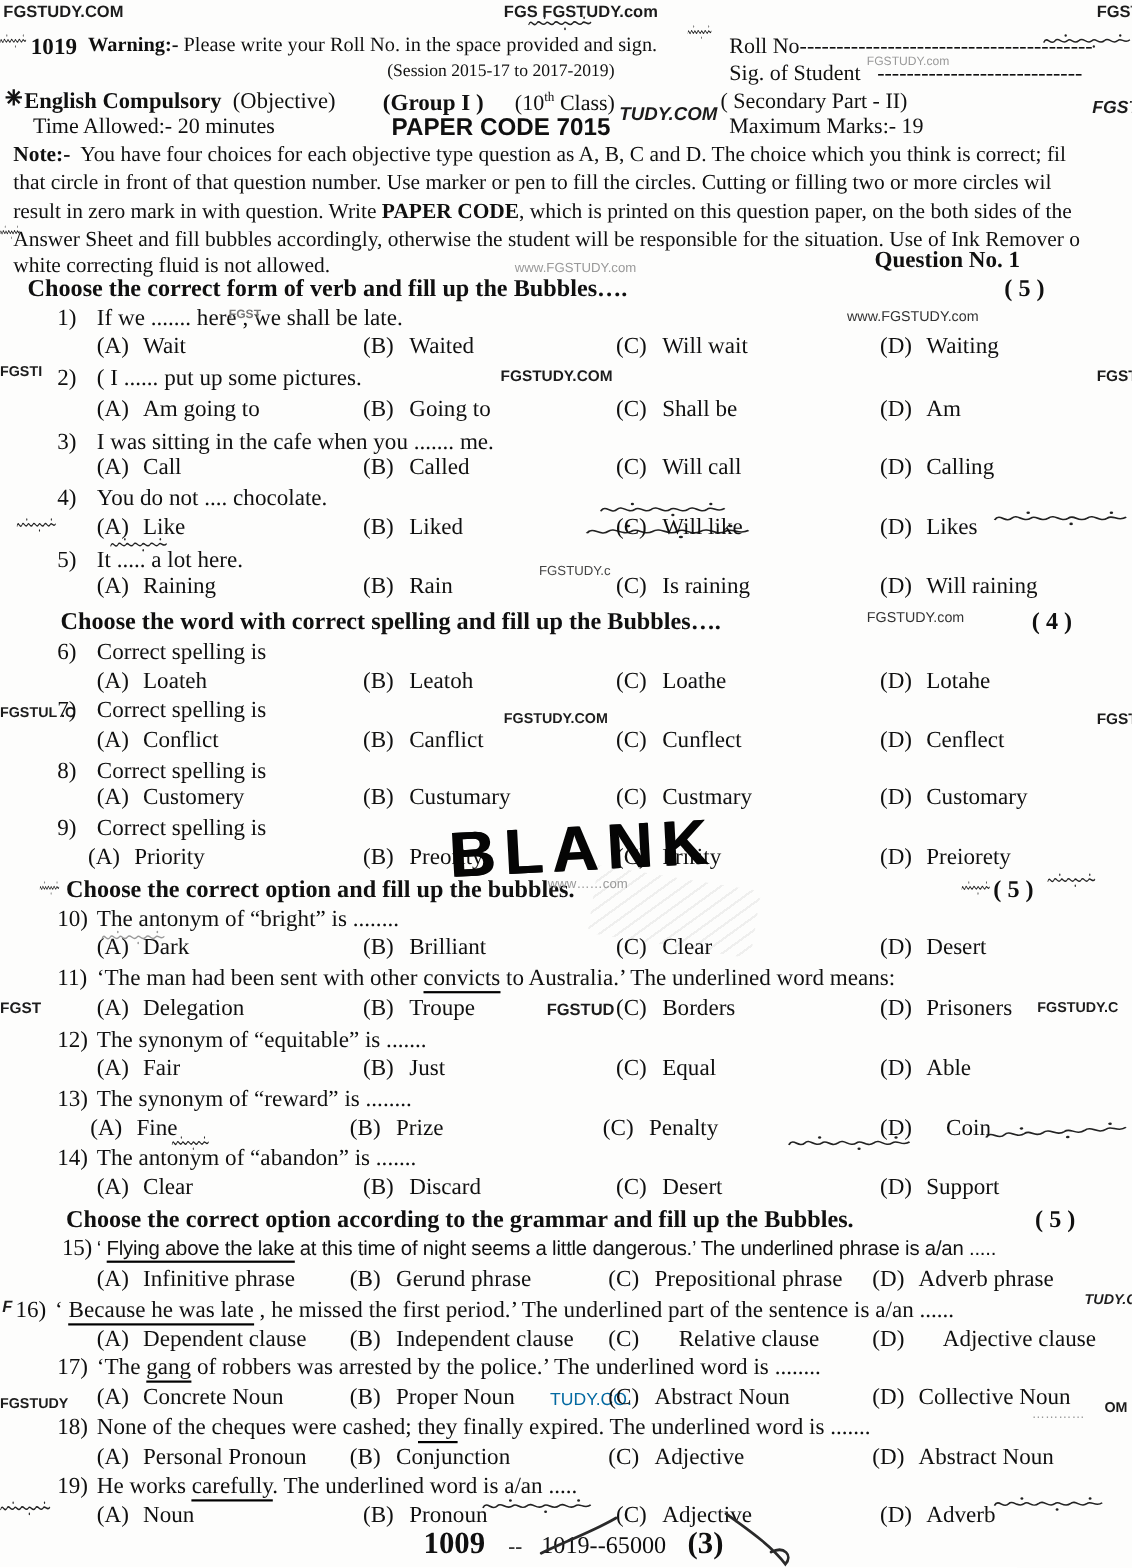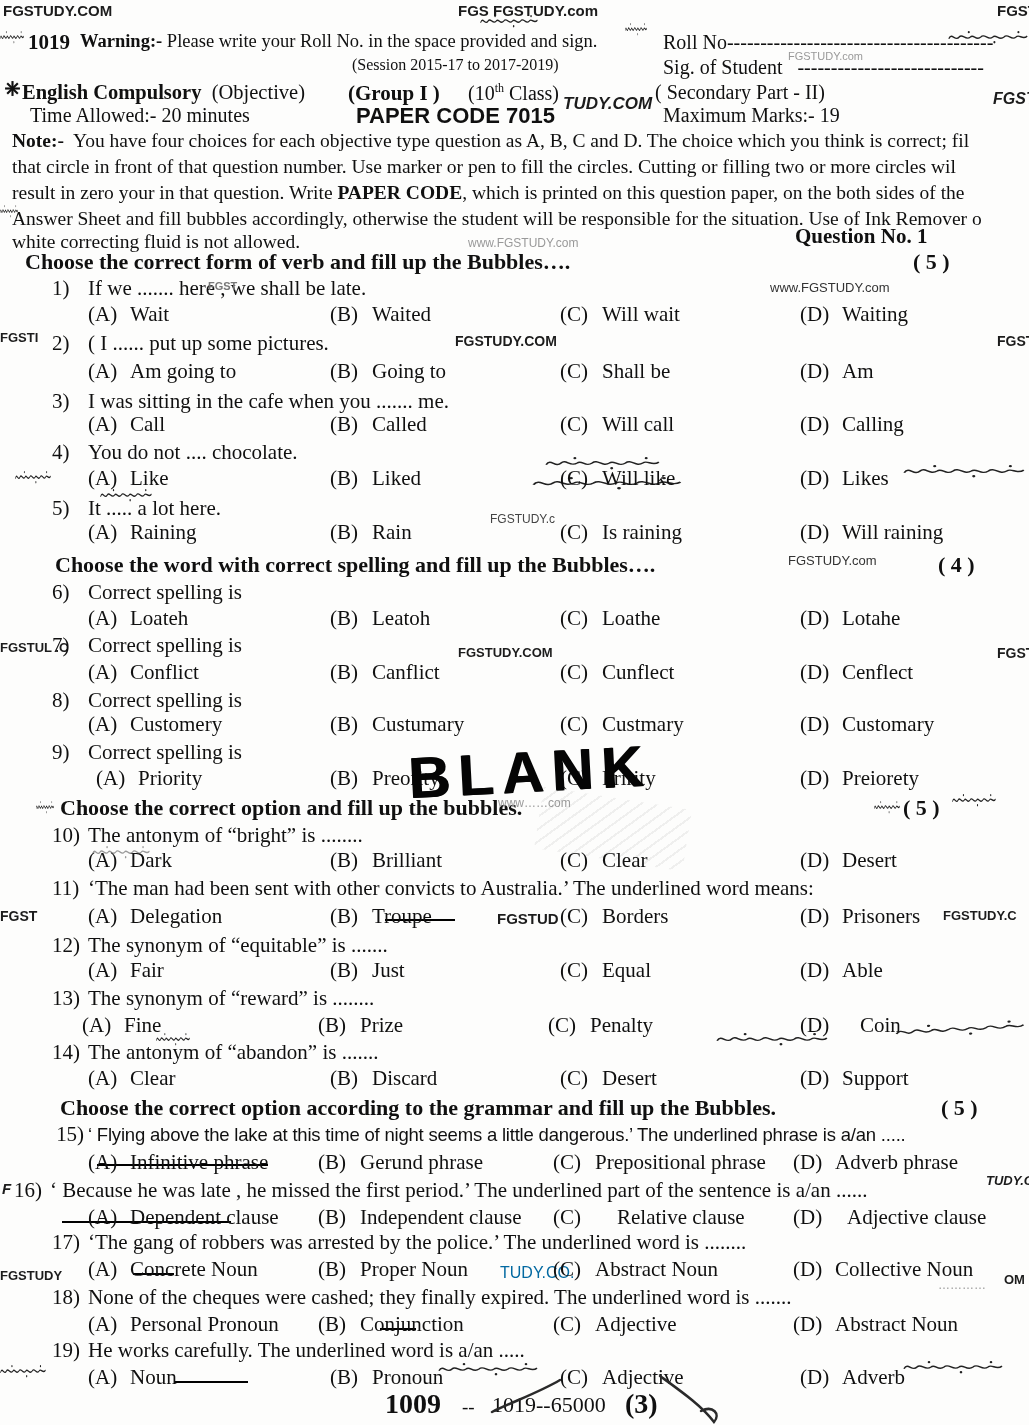--- a/index.html
+++ b/index.html
@@ -12,21 +12,21 @@
   .it{font-style:italic;}
   .b{font-weight:700;}
   .note{position:absolute;white-space:nowrap;font-size:19.5px;}
   .h{position:absolute;white-space:nowrap;font-weight:700;font-size:22px;}
   .mk{position:absolute;white-space:nowrap;font-weight:700;font-size:22px;}
   .stem{position:absolute;white-space:nowrap;font-size:21px;}
   .qno{display:inline-block;width:36px;}
   .orow{position:absolute;left:0;width:1029px;height:26px;font-size:21px;}
   .opt{position:absolute;top:0;white-space:nowrap;}
   .lbl{display:inline-block;min-width:42px;}
-  .u{border-bottom:2px solid #000;padding-bottom:19px;}
+  .u{border-bottom:2px solid #000;padding-bottom:1px;}
   .sans{font-family:"Liberation Sans",sans-serif;font-size:18.5px;letter-spacing:-0.2px;text-align:center;}
   .urdu{position:absolute;height:14px;}
   .blank{position:absolute;left:408px;top:738px;font-family:"Liberation Sans",sans-serif;
          font-weight:900;font-size:58px;letter-spacing:8px;color:#050505;
          transform:rotate(-3deg);text-shadow:1px 0 #050505;}
   .wash{position:absolute;left:538px;top:798px;width:150px;height:62px;opacity:.55;
         background:repeating-linear-gradient(135deg,rgba(0,0,0,.10) 0 2px,transparent 2px 10px);
         transform:rotate(9deg);}
   sup{font-size:12px;}
 </style>
@@ -84,21 +84,21 @@
   <span class="wm it" style="left:563px;top:94px;font-size:17px">TUDY.COM</span>
   <span class="abs" style="left:655px;top:81px;font-size:20px">( Secondary Part - II)</span>
   <span class="wm it" style="left:993px;top:90px;font-size:16px">FGSTU</span>
 
   <span class="abs" style="left:30px;top:104px;font-size:20px">Time Allowed:- 20 minutes</span>
   <span class="abs b" style="left:356px;top:103px;font-size:22px;font-family:'Liberation Sans',sans-serif">PAPER CODE 7015</span>
   <span class="abs" style="left:663px;top:104px;font-size:20px">Maximum Marks:- 19</span>
 
   <div class="note" style="left:12px;top:156px">that circle in front of that question number.  Use marker or pen to fill the circles. Cutting or filling two or more circles wil</div>
   <div class="note" style="left:12px;top:130px"><span class="b">Note:-</span>&nbsp; <span>You have four choices for each objective type question as A, B, C and D.  The choice which you think is correct; fil</span></div>
-  <div class="note" style="left:12px;top:182px"><span>result in zero your in that question. Write </span><span class="b">PAPER CODE</span><span>, which is printed on this question paper, on the both sides of the</span></div>
+  <div class="note" style="left:12px;top:182px"><span>result in zero mark in with question. Write </span><span class="b">PAPER CODE</span><span>, which is printed on this question paper, on the both sides of the</span></div>
   <svg class="urdu" style="left:0px;top:204px;width:18px" viewBox="0 0 100 16" preserveAspectRatio="none">
       <use href="#sq"></use>
     </svg>
   <div class="note" style="left:12px;top:231px">white correcting fluid is not allowed.</div>
   <div class="note" style="left:12px;top:208px">Answer Sheet and fill bubbles accordingly, otherwise the student will be responsible for the situation. Use of Ink Remover o</div>
   <span class="abs b" style="left:795px;top:224px;font-size:21px">Question No. 1</span>
 
   <span class="wm wml" style="left:468px;top:236px;font-size:12px">www.FGSTUDY.com</span>
   <div class="h" style="left:25px;top:249px">Choose the correct form of verb and fill up the Bubbles….</div>
   <span class="mk" style="left:913px;top:249px">( 5 )</span>
@@ -190,21 +190,21 @@
   <div class="stem" style="left:52px;top:688px"><span class="qno">8)</span><span>Correct spelling is</span></div>
   <div class="orow" style="top:712px">
     <span class="opt" style="left:88px"><span class="lbl">(A)</span><span>Customery</span></span>
     <span class="opt" style="left:330px"><span class="lbl">(B)</span><span>Custumary</span></span>
     <span class="opt" style="left:560px"><span class="lbl">(C)</span><span>Custmary</span></span>
     <span class="opt" style="left:800px"><span class="lbl">(D)</span><span>Customary</span></span>
   </div>
 
   <div class="stem" style="left:52px;top:740px"><span class="qno">9)</span><span>Correct spelling is</span></div>
   <div class="orow" style="top:766px">
-    <span class="opt" style="left:96px"><span class="lbl">(A)</span><span>Priority</span></span>
+    <span class="opt" style="left:80px"><span class="lbl">(A)</span><span>Priority</span></span>
     <span class="opt" style="left:330px"><span class="lbl">(B)</span><span>Preority</span></span>
     <span class="opt" style="left:560px"><span class="lbl">(C)</span><span>Pririty</span></span>
     <span class="opt" style="left:800px"><span class="lbl">(D)</span><span>Preiorety</span></span>
   </div>
 
   <svg class="urdu" style="left:36px;top:800px;width:18px" viewBox="0 0 100 16" preserveAspectRatio="none">
       <use href="#sq"></use>
     </svg>
   <div class="h" style="left:60px;top:795px">Choose the correct option and fill up the bubbles.</div>
   <svg class="urdu" style="left:874px;top:800px;width:26px" viewBox="0 0 100 16" preserveAspectRatio="none">
@@ -285,21 +285,21 @@
     <span class="opt" style="left:793px"><span class="lbl">(D)</span><span>Adverb phrase</span></span>
   </div>
 
   <span class="wm it" style="left:2px;top:1180px;font-size:15px">F</span>
   <span class="wm it" style="left:986px;top:1173px;font-size:13px">TUDY.C</span>
   <div class="stem" style="left:14px;top:1178px"><span class="qno">16)</span><span>‘ </span><span class="u">Because he was late</span><span> , he missed the first period.’ The underlined part of the sentence is a/an ......</span></div>
   <div class="orow" style="top:1205px">
     <span class="opt" style="left:88px"><span class="lbl">(A)</span><span>Dependent clause</span></span>
     <span class="opt" style="left:318px"><span class="lbl">(B)</span><span>Independent clause</span></span>
     <span class="opt" style="left:553px"><span class="lbl">(C)</span><span style="margin-left:22px">Relative clause</span></span>
-    <span class="opt" style="left:793px"><span class="lbl">(D)</span><span style="margin-left:12px">Adjective clause</span></span>
+    <span class="opt" style="left:793px"><span class="lbl">(D)</span><span style="margin-left:22px">Adjective clause</span></span>
   </div>
 
   <div class="stem" style="left:52px;top:1230px"><span class="qno">17)</span><span>‘The </span><span class="u">gang</span><span> of robbers was arrested by the police.’ The underlined word is ........</span></div>
   <span class="wm" style="left:0px;top:1268px;font-size:13px">FGSTUDY</span>
   <span class="wm wmf" style="left:500px;top:1264px;font-size:16px;color:#0369a1">TUDY.CO.</span>
   <span class="wm wml" style="left:938px;top:1278px;font-size:12px">…………</span>
   <span class="wm" style="left:1004px;top:1272px;font-size:13px">OM</span>
   <div class="orow" style="top:1257px">
     <span class="opt" style="left:88px"><span class="lbl">(A)</span><span>Concrete Noun</span></span>
     <span class="opt" style="left:318px"><span class="lbl">(B)</span><span>Proper Noun</span></span>

